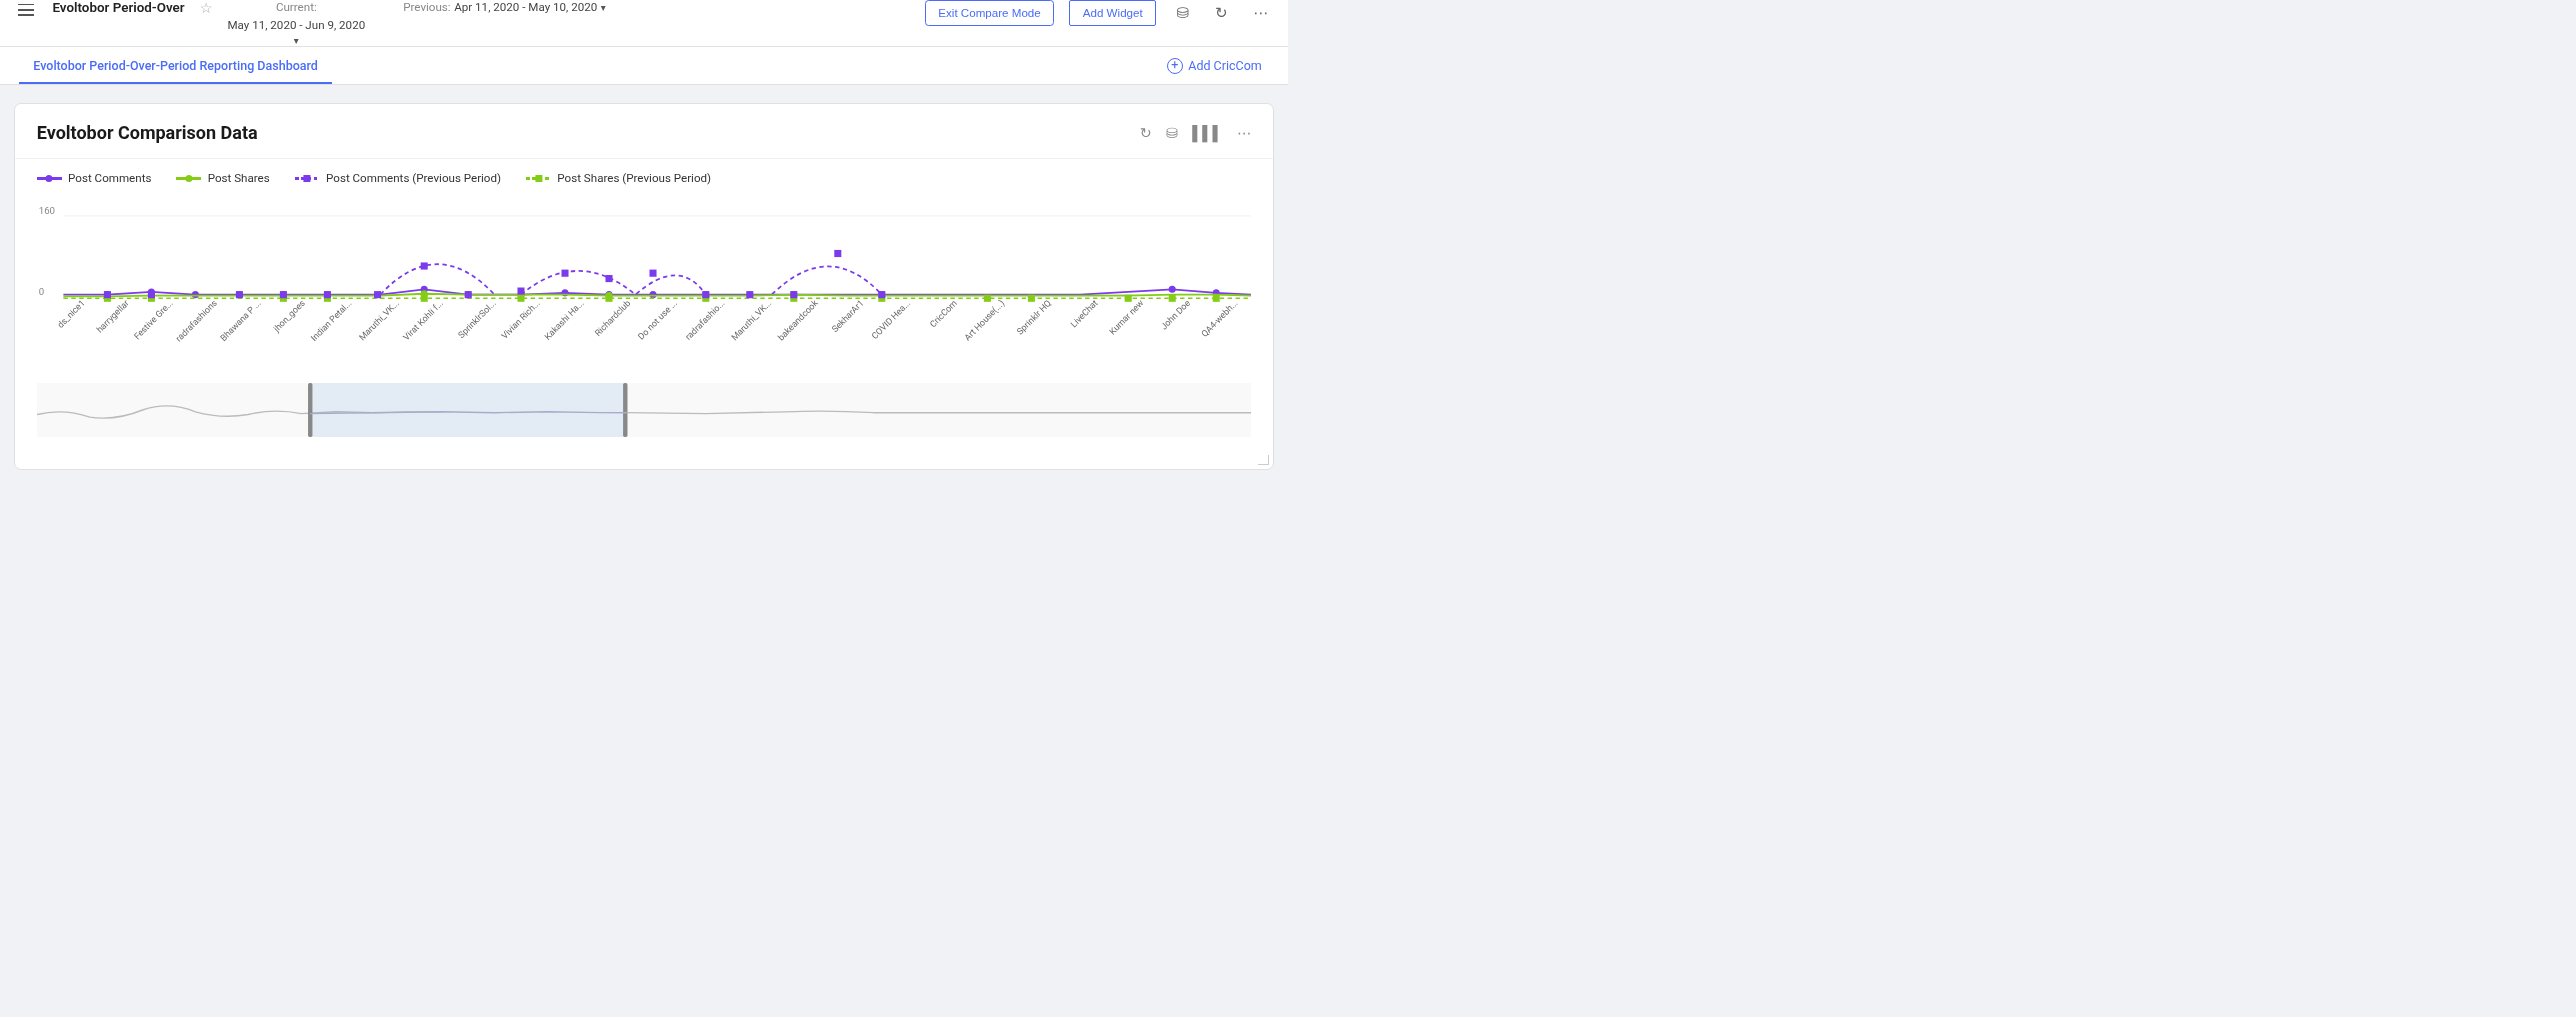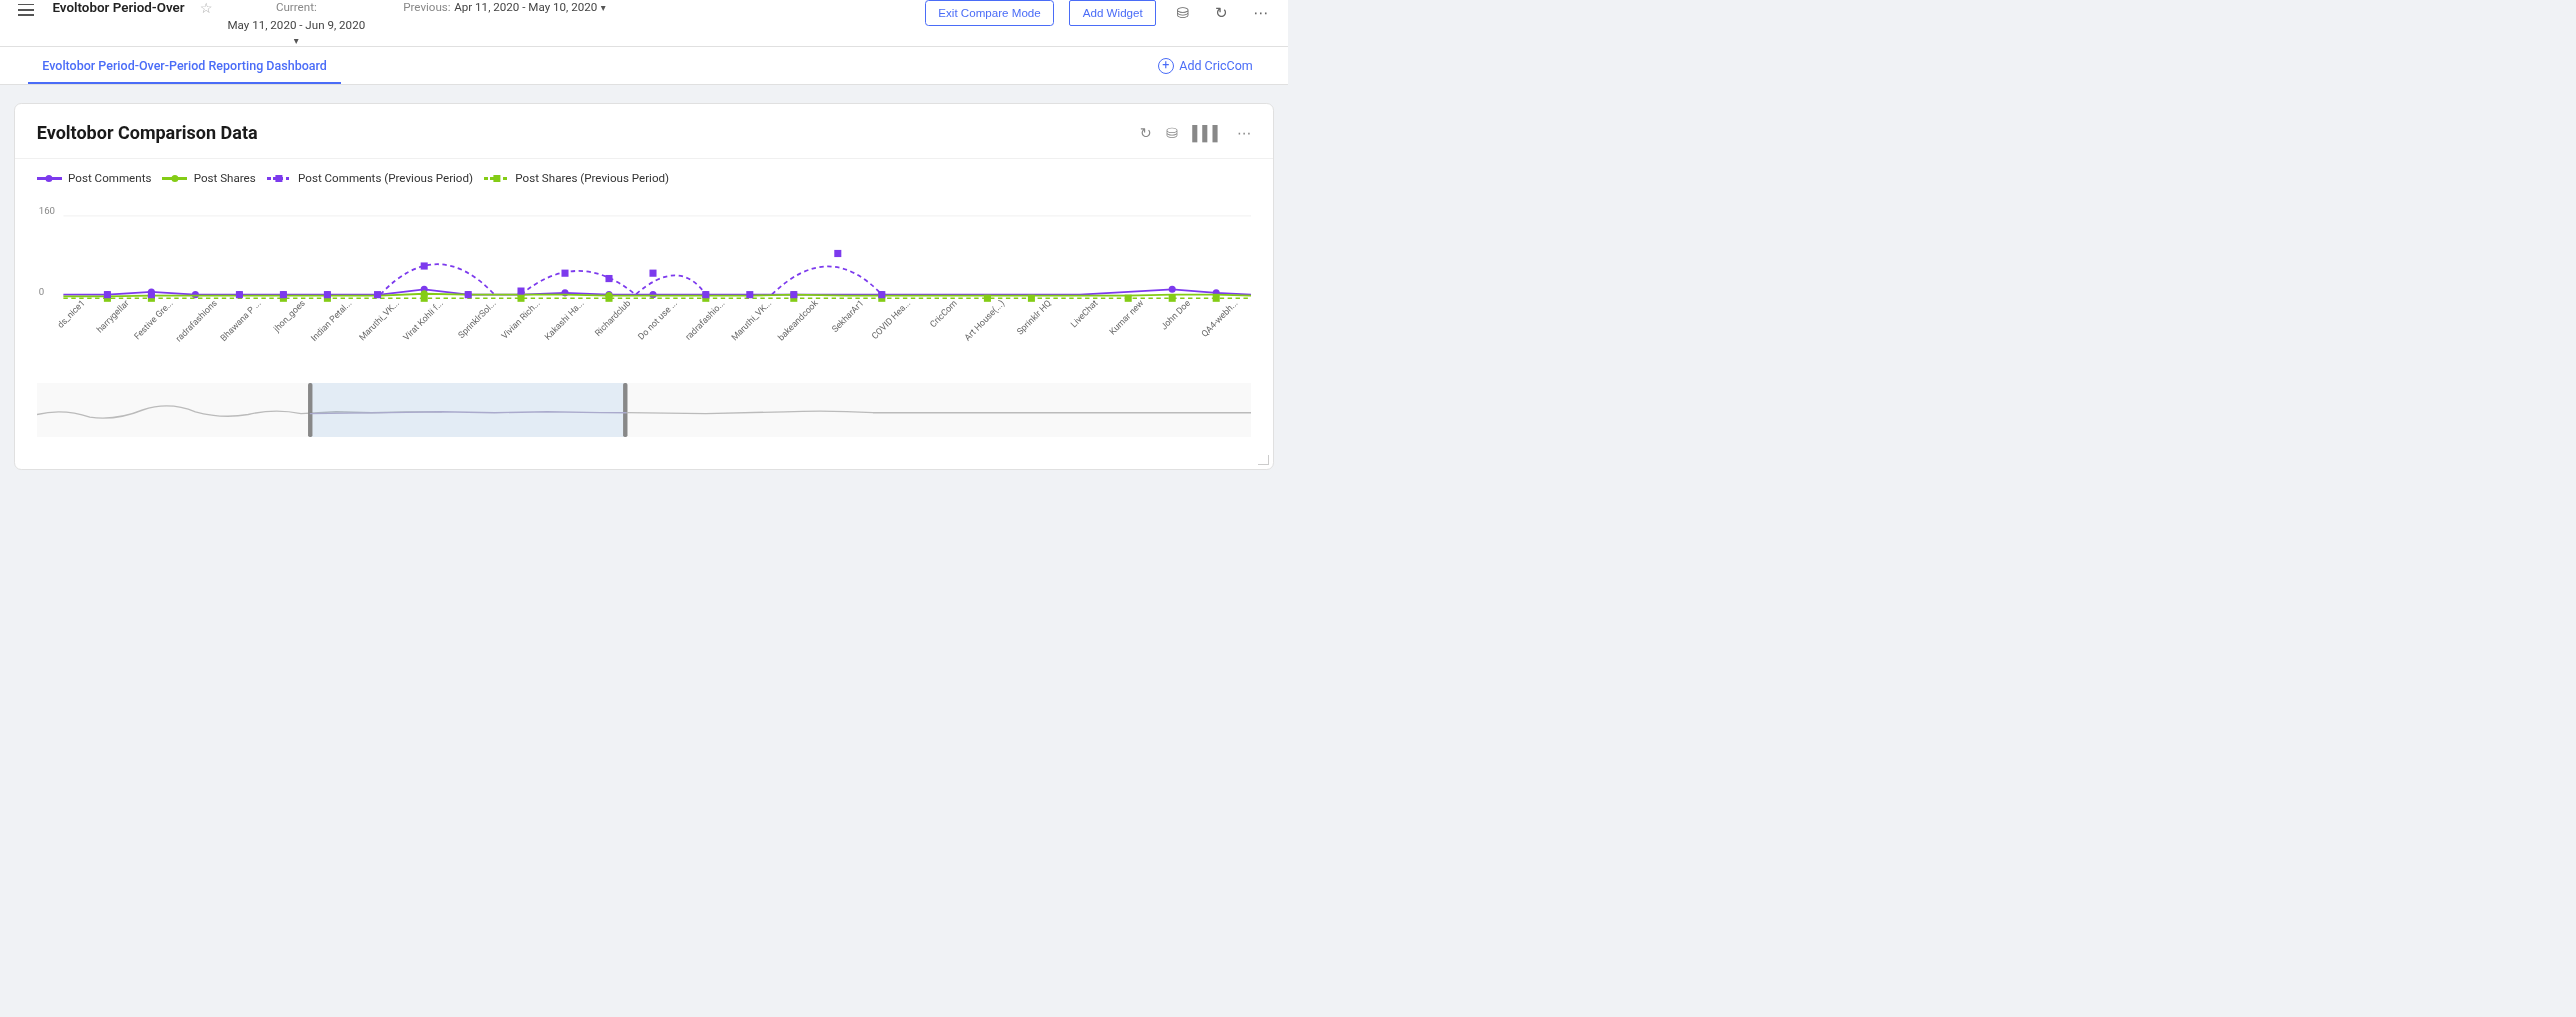--- a/index.html
+++ b/index.html
@@ -55,21 +55,21 @@
       font-weight: 500;
     }
     .header-icon { color: #666; font-size: 15px; cursor: pointer; padding: 3.6px 5.4px; }
 
     
     .tab-bar {
       background: #fff;
       display: flex;
       align-items: center;
       border-bottom: 0.9px solid #e0e0e0;
-      padding: 0 28px;
+      padding: 0 19px;
       position: relative;
     }
     .tab-item {
       padding: 10.7px 14.3px;
       font-size: 12.5px;
       color: #4a6cf7;
       cursor: pointer;
       position: relative;
       font-weight: 500;
     }
@@ -117,21 +117,21 @@
     }
     .chart-actions {
       display: flex; align-items: center; gap: 14.3px;
     }
     .chart-action-icon { color: #888; font-size: 14.3px; cursor: pointer; }
 
     
     .legend {
       display: flex;
       align-items: flex-end;
-      gap: 11px;
+      gap: 25px;
       padding: 12.5px 21.5px;
       flex-wrap: wrap;
     }
     .legend-item {
       display: flex; align-items: center; gap: 6.3px;
       font-size: 11.6px; color: #333;
     }
 
     
     .chart-area {

